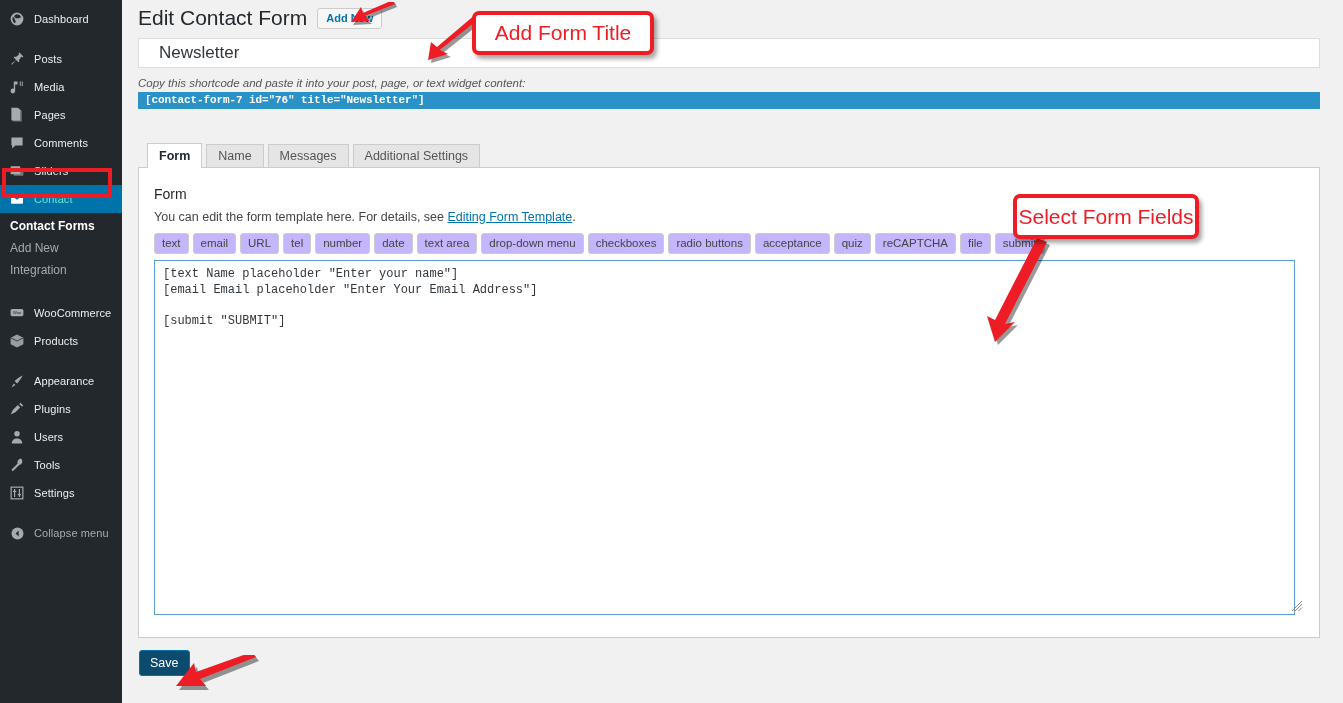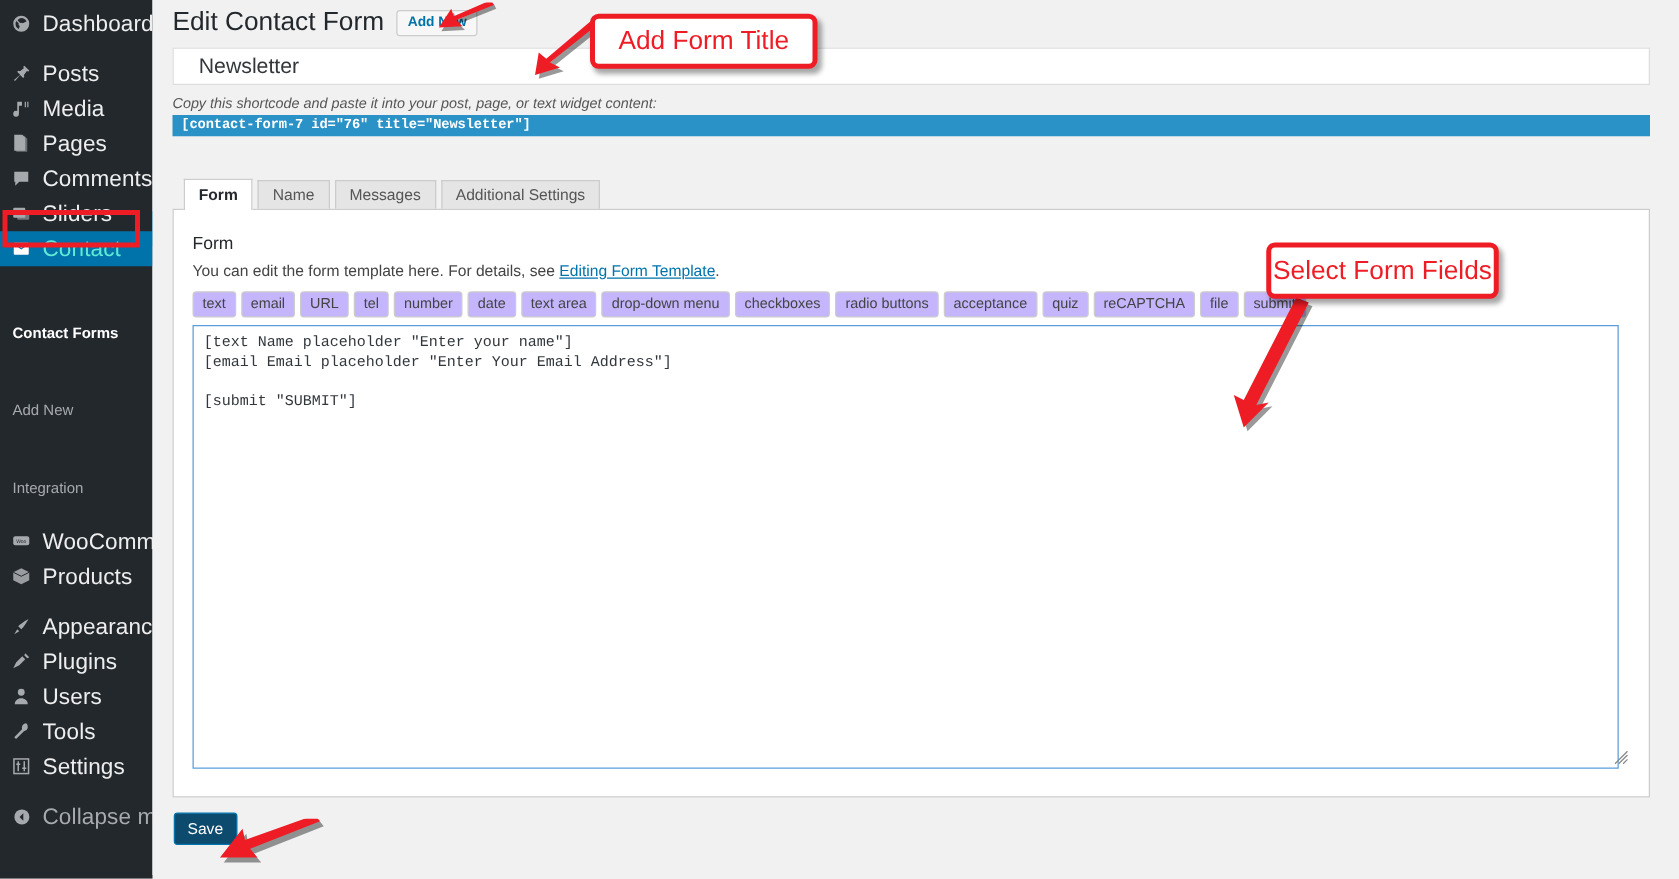--- a/index.html
+++ b/index.html
@@ -22,39 +22,38 @@
     font-size: 13px;
   }
   .menu-item {
     position: relative;
     display: flex; align-items: center;
     height: 28px;
     padding-left: 8px;
     color: #eee;
     white-space: nowrap;
   }
-  .menu-item .mi-label { margin-left: 8px; font-size: 18px; letter-spacing: .1px; text-align: right; }
+  .menu-item .mi-label { margin-left: 8px; font-size: 11px; letter-spacing: .1px; text-align: right; }
   .menu-item.sep-top { margin-top: 12px; }
   .menu-item.current {
     background: #0073aa;
     color: #5eead4;
     font-weight: 400;
   }
   .menu-icon {
     width: 18px; height: 18px;
     display: inline-flex; align-items: center; justify-content: center;
     flex: 0 0 18px;
   }
   .menu-icon svg { display: block; }
   .submenu { padding: 2px 0 6px 10px; }
   .submenu .sub-item {
     font-size: 12px; line-height: 22px;
     color: #a7aaad;
     white-space: nowrap;
-    margin-top: 40px;
   }
   .submenu .sub-item.active { color: #fff; font-weight: bold; }
 
   
   #menu-arrow {
     position: absolute;
     left: 122px; top: 169px;
     width: 0; height: 0;
     border-top: 14px solid transparent;
     border-bottom: 14px solid transparent;

